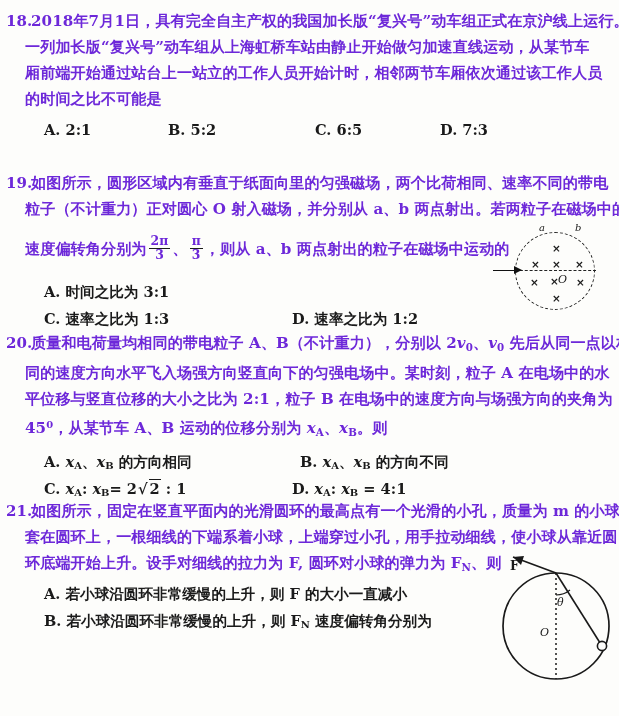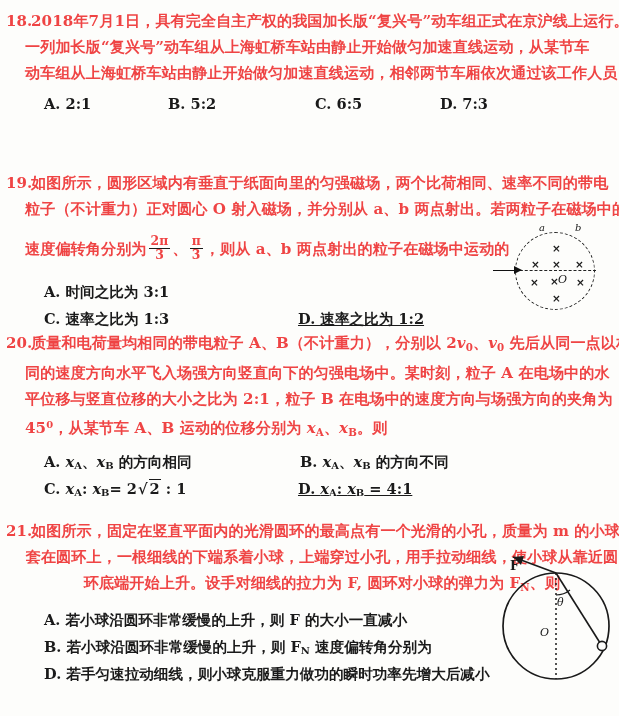--- a/index.html
+++ b/index.html
@@ -29,21 +29,21 @@
     position: absolute;
     left: 0;
     width: 619px;
   }
   .q-line {
     position: relative;
     font-size: 15.1px;
     line-height: 26px;
     letter-spacing: 0.1px;
     white-space: nowrap;
-    color: #ef4444;
+    color: #6d28d9;
     font-weight: 600;
   }
   .q-num {
     position: absolute;
     left: 6px;
     font-size: 15px;
     font-weight: 600;
     font-family: "DejaVu Serif", "Liberation Serif", serif;
   }
   .indent1 { padding-left: 31px; }
@@ -60,21 +60,21 @@
   }
   .opt {
     position: absolute;
     top: 0;
   }
   .opt-a { left: 44px; }
   .opt-b { left: 168px; }
   .opt-c { left: 315px; }
   .opt-d { left: 440px; }
   .opt-b2 { left: 300px; }
-  .opt-d2 { left: 298px; text-decoration: underline; }
+  .opt-d2 { left: 292px; }
 
   sub {
     font-size: 0.68em;
     vertical-align: -0.25em;
   }
   sup {
     font-size: 0.66em;
     vertical-align: 0.5em;
   }
 
@@ -214,21 +214,22 @@
 <body>
 
 <div class="page">
 
   <div class="q-block" style="top:8px;">
     <div class="q-line">
       <span class="q-num">18.</span>
       <span class="indent1">2018年7月1日，具有完全自主产权的我国加长版“复兴号”动车组正式在京沪线上运行。</span>
     </div>
     <div class="q-line indent2">一列加长版“复兴号”动车组从上海虹桥车站由静止开始做匀加速直线运动，从某节车</div>
-    <div class="q-line indent2">动车组从上海虹桥车站由静止开始做匀加速直线运动，相邻两节车厢依次通过该工作人员</div>
+    <div class="q-line indent2">厢前端开始通过站台上一站立的工作人员开始计时，相邻两节车厢依次通过该工作人员</div>
+    <div class="q-line indent2">的时间之比不可能是</div>
     <div class="opt-row" style="margin-top:4px;padding-left:17px;">
       <span class="opt opt-a">A. 2:1</span>
       <span class="opt opt-b">B. 5:2</span>
       <span class="opt opt-c">C. 6:5</span>
       <span class="opt opt-d">D. 7:3</span>
     </div>
   </div>
 
   <div class="q-block" style="top:170px;">
     <div class="q-line">
@@ -280,36 +281,33 @@
     <div class="opt-row" style="margin-top:4px;">
       <span class="opt opt-a"><span>A. </span><i>x</i><sub>A</sub><span>、</span><i>x</i><sub>B</sub><span> 的方向相同</span></span>
       <span class="opt opt-b2"><span>B. </span><i>x</i><sub>A</sub><span>、</span><i>x</i><sub>B</sub><span> 的方向不同</span></span>
     </div>
     <div class="opt-row">
       <span class="opt opt-a"><span>C. </span><i>x</i><sub>A</sub><span>: </span><i>x</i><sub>B</sub><span>= 2</span><span class="sqrt">√<span class="radicand">2</span></span><span> : 1</span></span>
       <span class="opt opt-d2"><span>D. </span><i>x</i><sub>A</sub><span>: </span><i>x</i><sub>B</sub><span> = 4:1</span></span>
     </div>
   </div>
 
-  <div class="q-block" style="top:518px;text-align:center;">
+  <div class="q-block" style="top:498px;">
     <div class="q-line">
       <span class="q-num">21.</span>
       <span class="indent1">如图所示，固定在竖直平面内的光滑圆环的最高点有一个光滑的小孔，质量为 m 的小球</span>
     </div>
     <div class="q-line indent2">套在圆环上，一根细线的下端系着小球，上端穿过小孔，用手拉动细线，使小球从靠近圆</div>
     <div class="q-line indent2"><span>环底端开始上升。设手对细线的拉力为 F, 圆环对小球的弹力为 F</span><sub>N</sub><span>、则</span></div>
 
-    <div class="opt-row" style="margin-top:6px;">
+    <div class="opt-row" style="">
       <span class="opt opt-a">A. 若小球沿圆环非常缓慢的上升，则 F 的大小一直减小</span>
     </div>
     <div class="opt-row">
       <span class="opt opt-a"><span>B. 若小球沿圆环非常缓慢的上升，则 F</span><sub>N</sub><span> 速度偏转角分别为</span></span>
-    </div>
-    <div class="opt-row">
-      <span class="opt opt-a">D. 若手匀速拉动细线，则小球克服重力做功的瞬时功率先增大后减小</span>
     </div>
   </div>
 
   <div class="fig-ring">
     <svg width="119" height="150" viewBox="0 0 119 150">
 
       <circle cx="56" cy="78" r="53" fill="none" stroke="#1a1a1a" stroke-width="1.7"></circle>
 
       <line x1="56" y1="25" x2="56" y2="131" stroke="#1a1a1a" stroke-width="1.5" stroke-dasharray="2,3"></line>
 

